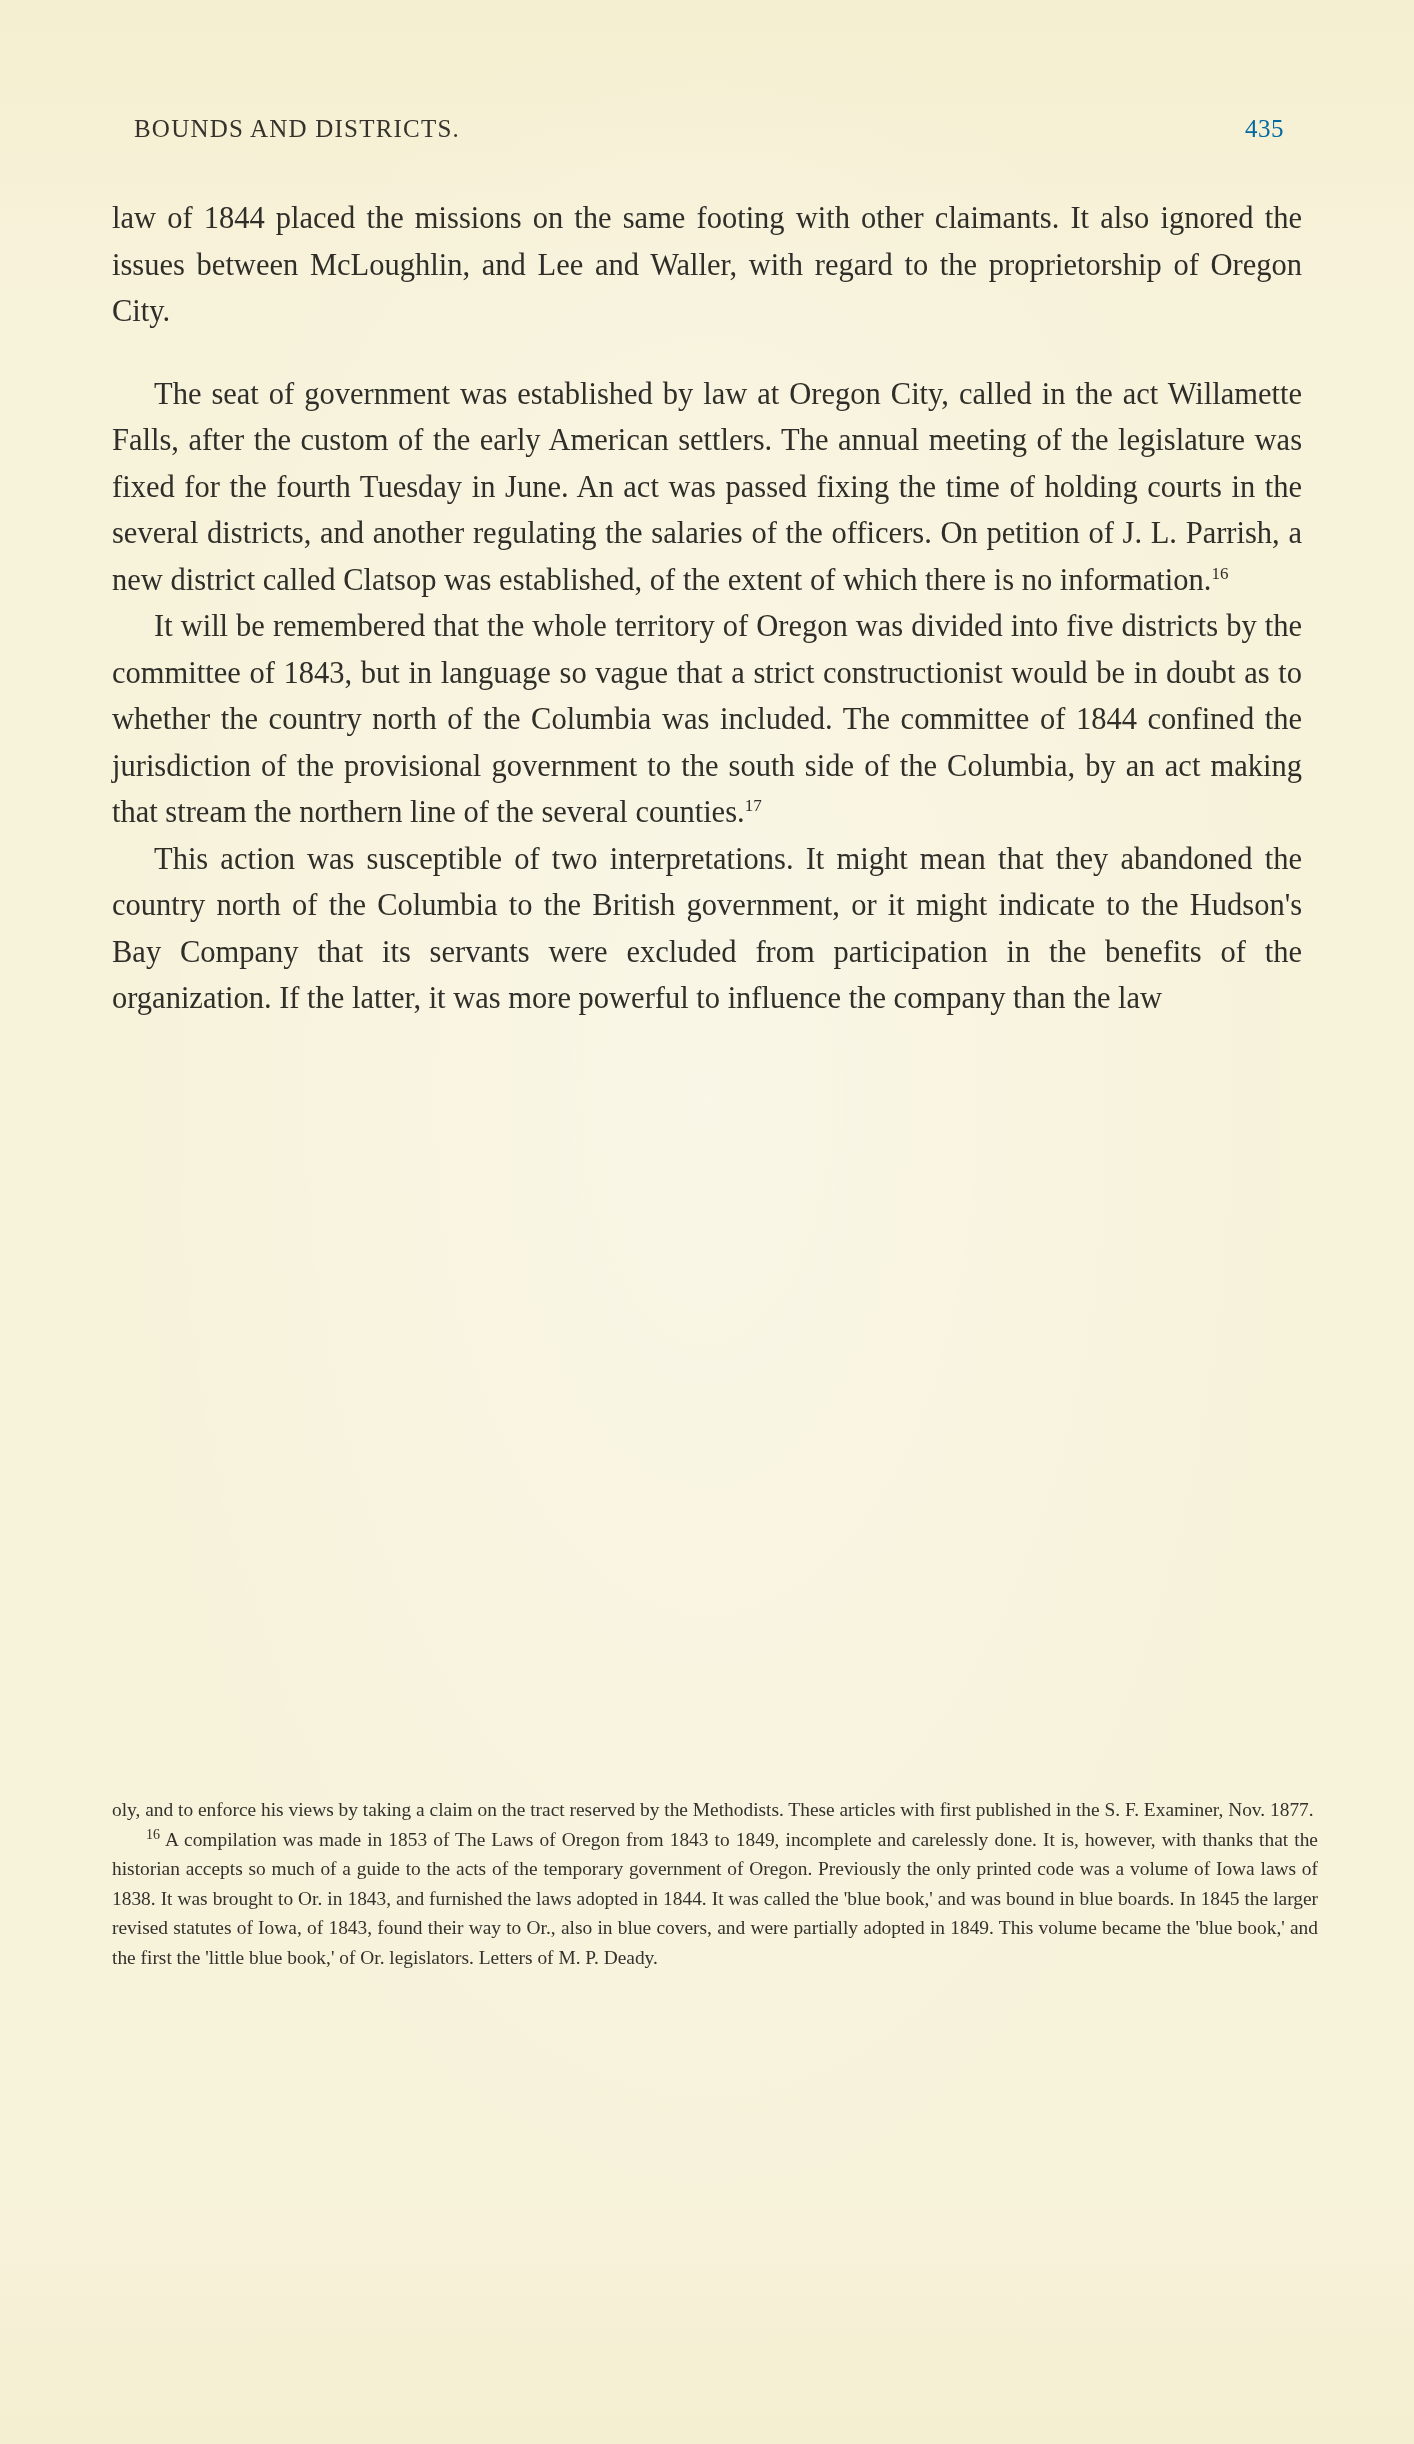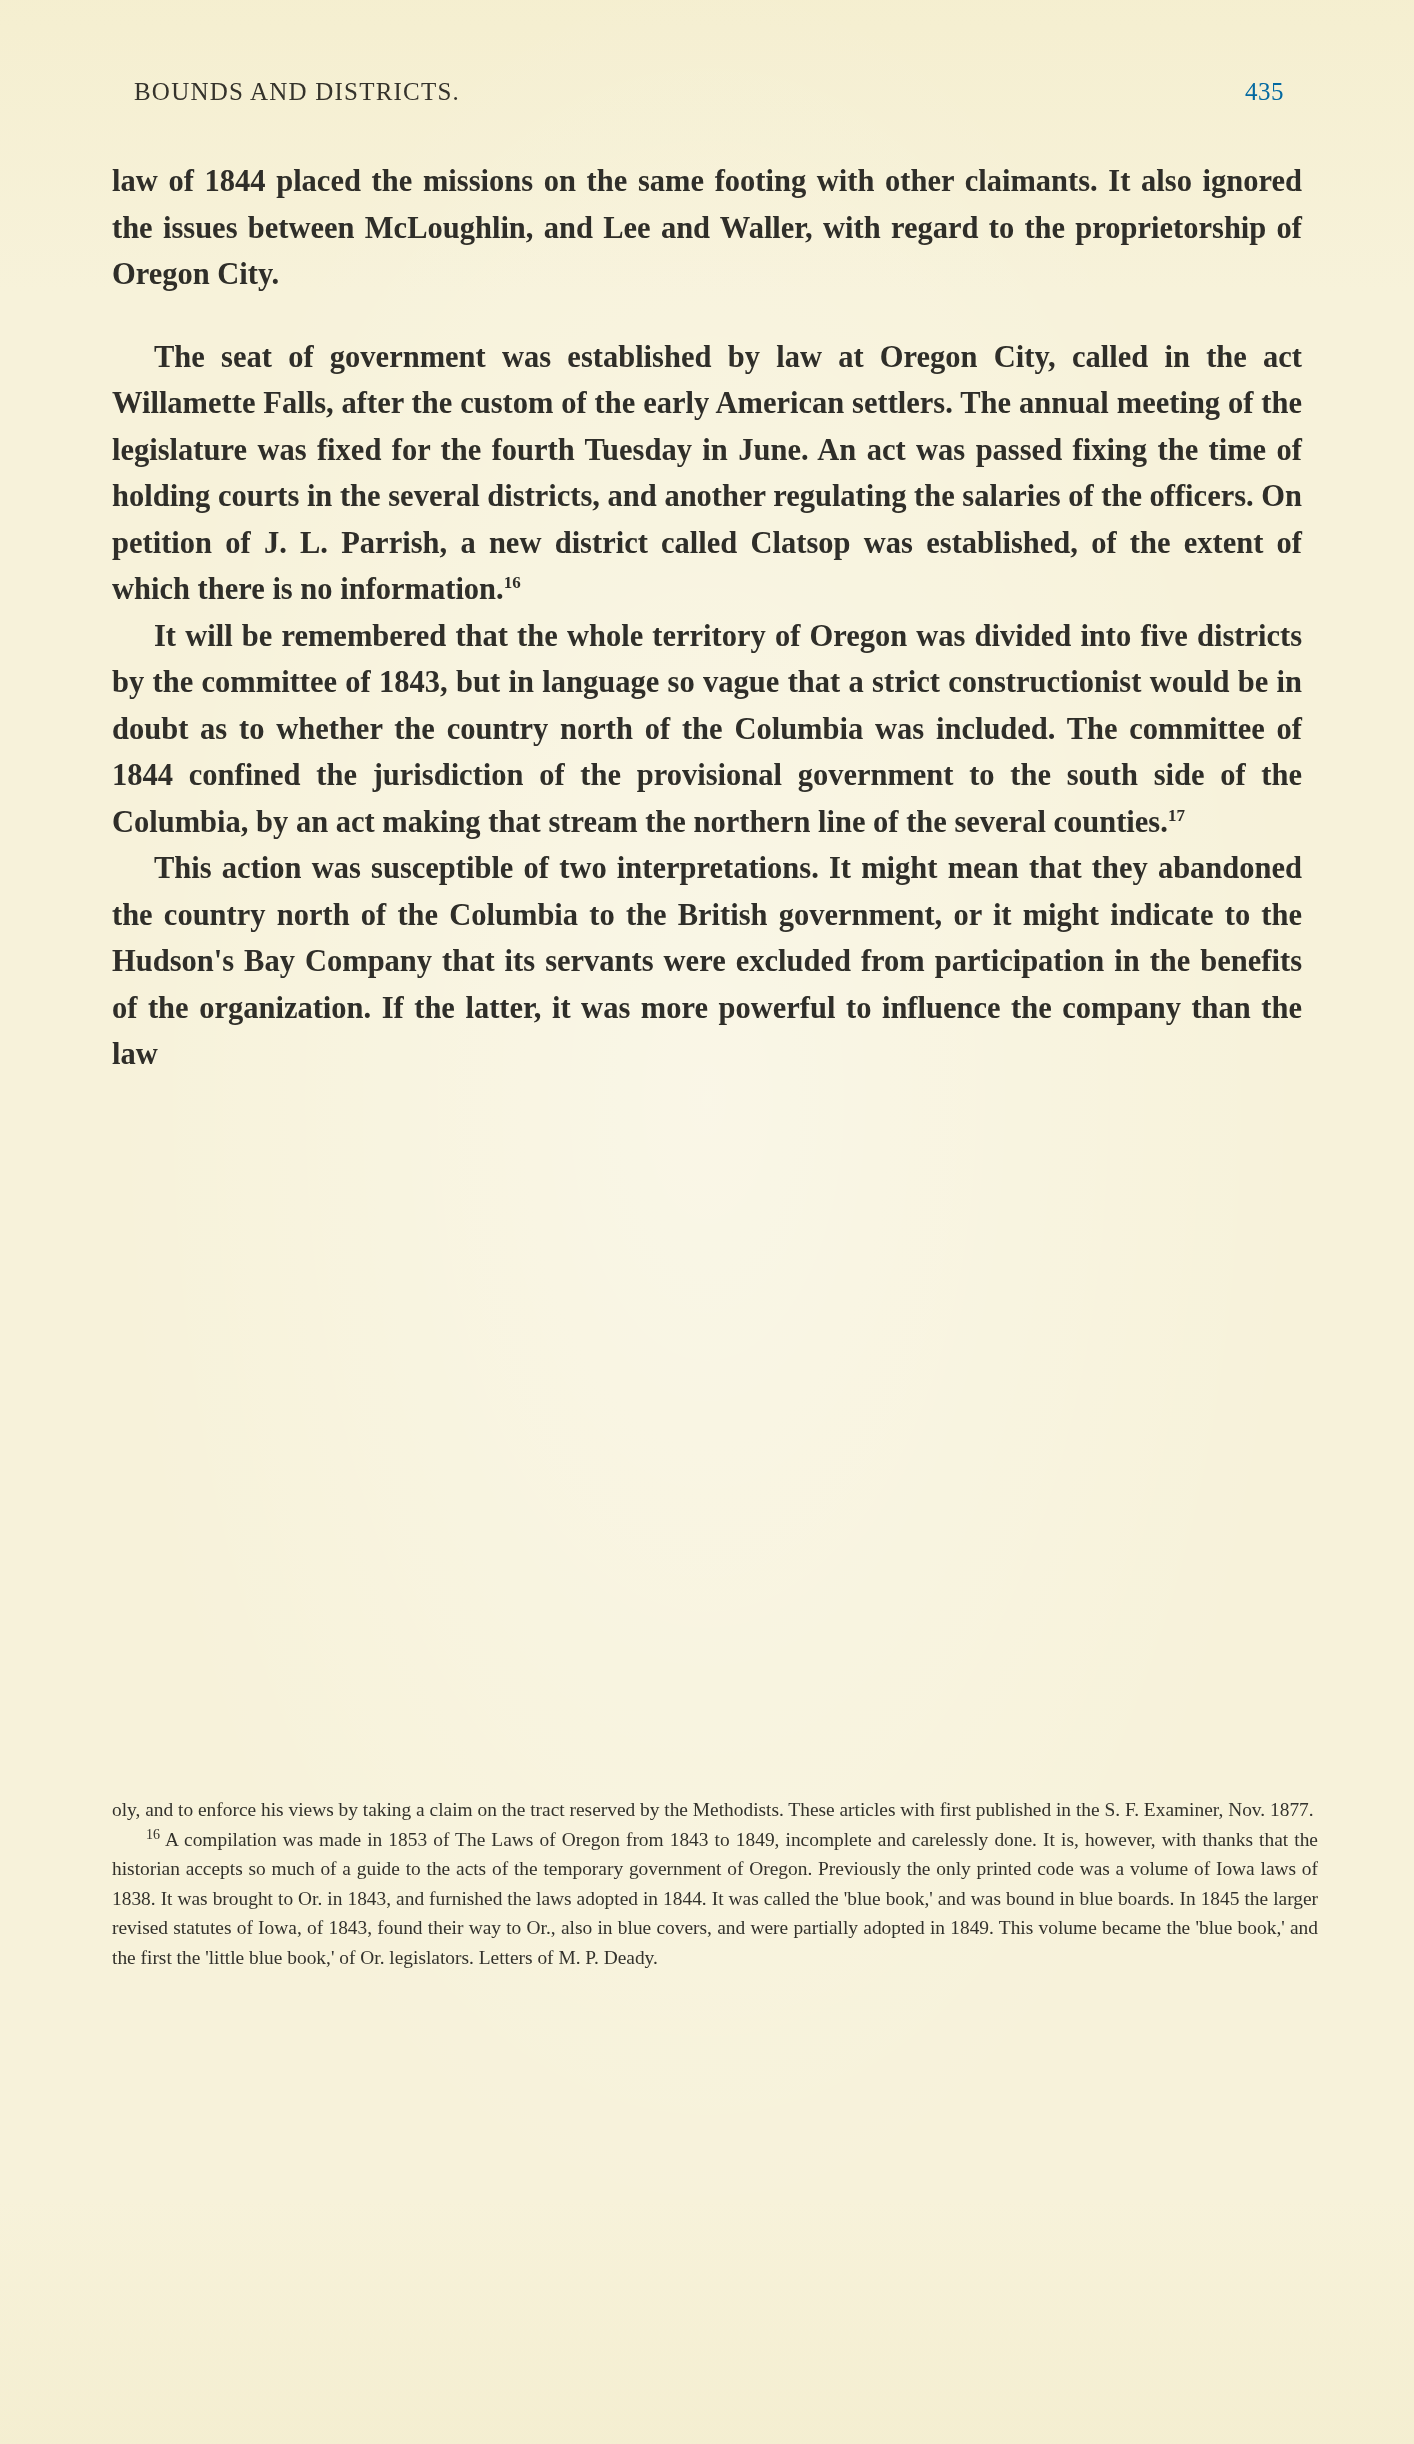--- a/index.html
+++ b/index.html
@@ -25,21 +25,21 @@
       radial-gradient(ellipse at 50% 45%, rgba(255,255,255,0.35) 0%, rgba(255,255,255,0) 60%),
       linear-gradient(180deg, rgba(243,236,200,0.55) 0%, rgba(247,242,218,0) 12%),
       linear-gradient(0deg, rgba(241,234,198,0.45) 0%, rgba(247,242,218,0) 10%);
   }
   .content {
     position: absolute;
     left: 0;
     top: 0;
     width: 1414px;
     height: 2444px;
-    padding: 78px 112px 0 112px;
+    padding: 115px 112px 0 112px;
     box-sizing: border-box;
     color: #32312c;
     font-family: "Liberation Serif", serif;
     border-radius: 23px;
   }
   .header {
     display: flex;
     align-items: baseline;
     justify-content: space-between;
     margin: 0 18px 0 22px;
@@ -55,21 +55,20 @@
     font-size: 25px;
     color: #0369a1;
     letter-spacing: 0.5px;
   }
   .body-text {
     margin-top: 46px;
     font-size: 30.5px;
     line-height: 46.5px;
     text-align: justify;
     color: #2f2e29;
-    font-weight: bold;
   }
   .body-text p {
     margin: 0;
   }
   .para-indent {
     text-indent: 42px;
   }
   .gap-para {
     margin-top: 36px !important;
   }

